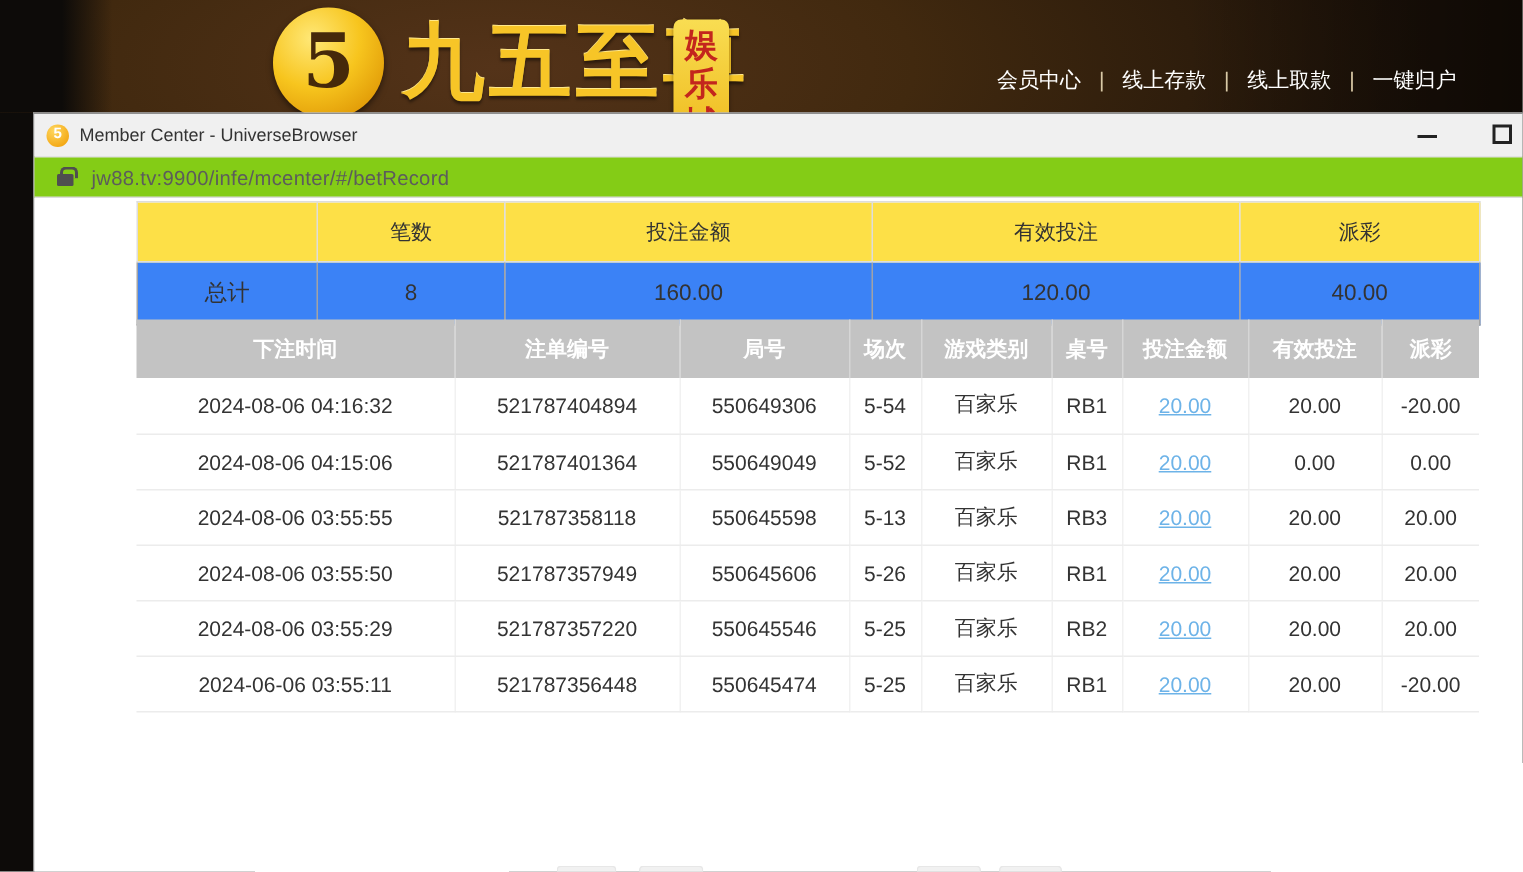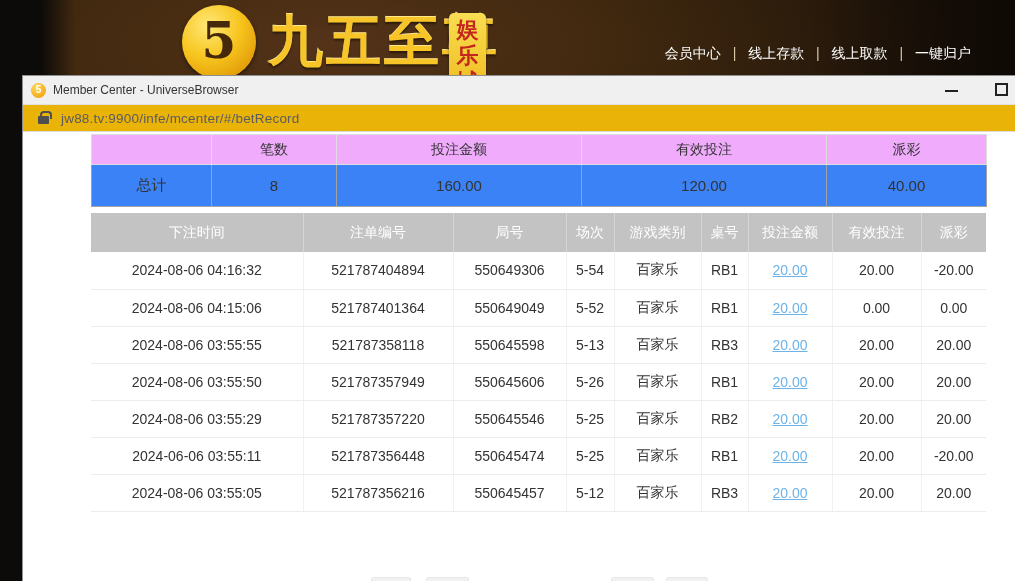--- a/index.html
+++ b/index.html
@@ -38,40 +38,40 @@
 
   .titlebar { height:28px; background:#f0f0f0; position:relative; display:flex; align-items:center; padding-left:8px; }
   .title-icon { width:15px; height:15px; border-radius:50%; flex:none; margin-right:7px;
     background:radial-gradient(circle at 35% 28%, #ffd75e, #f2a30d 85%);
     display:flex; align-items:center; justify-content:center; }
   .title-icon i { font-style:normal; font-size:10px; font-weight:bold; color:#fff; line-height:1; }
   .title-text { font-size:12px; color:#333; }
   .btn-min { position:absolute; right:57px; top:14px; width:13px; height:2px; background:#222; cursor:pointer; }
   .btn-max { position:absolute; right:7px; top:7px; width:13px; height:13px; border:2px solid #222; background:transparent; cursor:pointer; }
 
-  .urlbar { height:28px; background:#eab308; border-top:1px solid #e2e2e2; border-bottom:1px solid #dcdcdc;
+  .urlbar { height:28px; background:#84cc16; border-top:1px solid #e2e2e2; border-bottom:1px solid #dcdcdc;
     display:flex; align-items:center; padding-left:15px; }
   .lock-icon { position:relative; width:11px; height:8px; background:#4f4f4f; border-radius:1px; margin-top:4px; }
   .lock-icon::before { content:""; position:absolute; left:1.5px; top:-5px; width:8px; height:6px;
     border:2px solid #4f4f4f; border-bottom:none; border-radius:4px 4px 0 0; }
   .url-text { font-size:13.5px; color:#5c5c5c; margin-left:12px; letter-spacing:.2px; }
 
   .content { position:relative; width:100%; height:450px; background:#fff; overflow:hidden; }
 
   
   table { border-collapse:collapse; table-layout:fixed; }
   .summary-table { position:absolute; left:68px; top:2px; width:895px; }
-  .summary-table th { height:30px; background:#f0abfc; border:1px solid #ddd;
+  .summary-table th { height:40px; background:#fde047; border:1px solid #ddd;
     font-size:14px; font-weight:normal; color:#333; text-align:center;margin-top:13px; }
   .summary-table td { height:42px; border:1px solid #a3a3a3; background:#3b82f6;
     font-size:15px; color:#333; text-align:center; }
 
   
   .bet-table { position:absolute; left:68px; top:81px; width:895px; }
-  .bet-table thead th { height:39px; background:#c3c3c3; color:#fff; font-weight:normal; font-size:14px;
+  .bet-table thead th { height:39px; background:#c3c3c3; color:#fff; font-weight:bold; font-size:14px;
     text-align:center; border-right:1px solid #d6d6d6; }
   .bet-table thead th:last-child { border-right:none; }
   .bet-table tbody td { height:37px; background:#fff; font-size:14px; color:#333; text-align:center;
     border-bottom:1px solid #ececec; border-right:1px solid #f1f1f1; }
   .bet-table tbody td:last-child { border-right:none; }
   .amt-link { color:#6db3e8; text-decoration:underline; cursor:pointer; }
   .neg { color:#f25d62; }
 
   
   .pag-stub { position:absolute; top:445px; height:8px; background:#f1f1f1; border:1px solid #e7e7e7;
@@ -237,31 +237,20 @@
           <td>2024-06-06 03:55:11</td>
           <td>521787356448</td>
           <td>550645474</td>
           <td>5-25</td>
           <td>百家乐</td>
           <td>RB1</td>
           <td><a class="amt-link">20.00</a></td>
           <td>20.00</td>
           <td class="neg">-20.00</td>
         </tr>
-        <tr>
-          <td>2024-08-06 03:55:05</td>
-          <td>521787356216</td>
-          <td>550645457</td>
-          <td>5-12</td>
-          <td>百家乐</td>
-          <td>RB3</td>
-          <td><a class="amt-link">20.00</a></td>
-          <td>20.00</td>
-          <td>20.00</td>
-        </tr>
       </tbody>
     </table>
 
     <div class="pag-stub s1"></div>
     <div class="pag-stub s2"></div>
     <div class="pag-stub s3"></div>
     <div class="pag-stub s4"></div>
   </div>
 </div>
 

